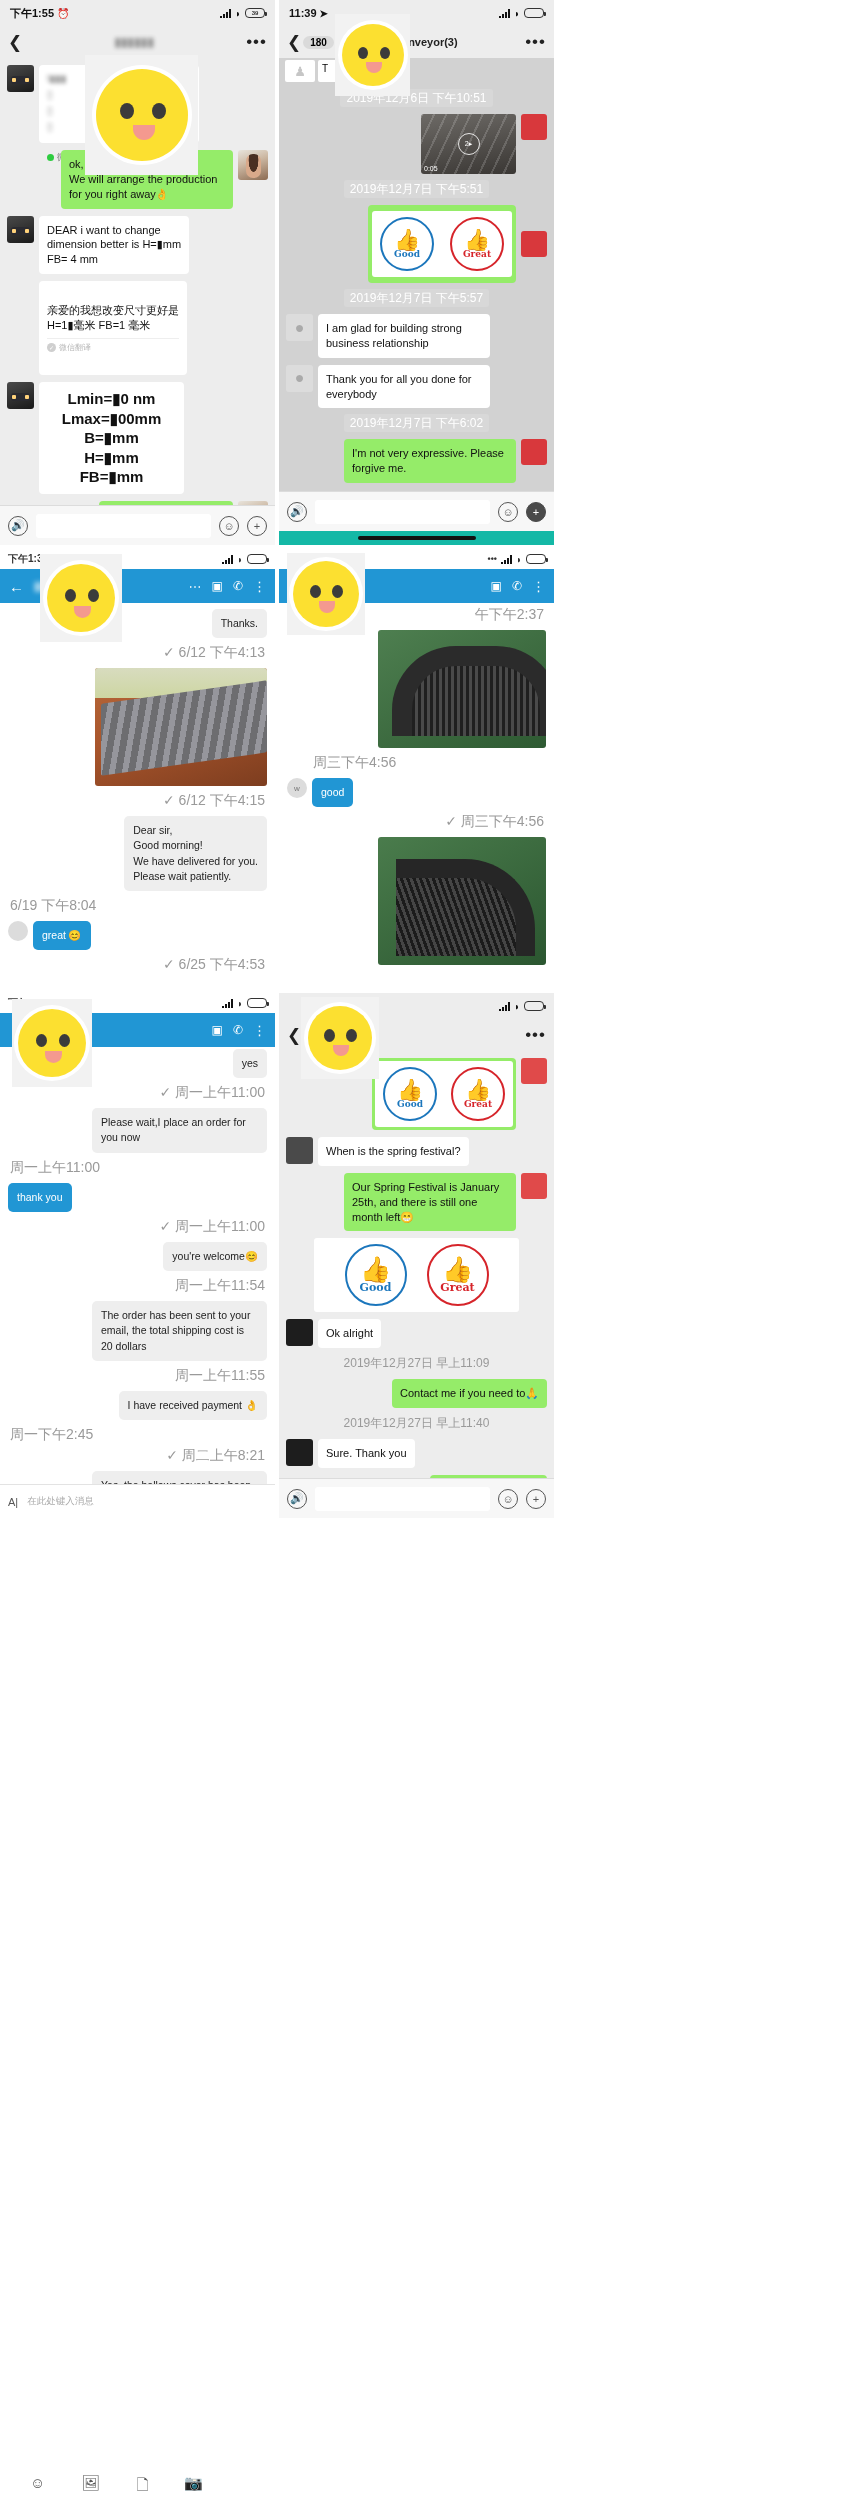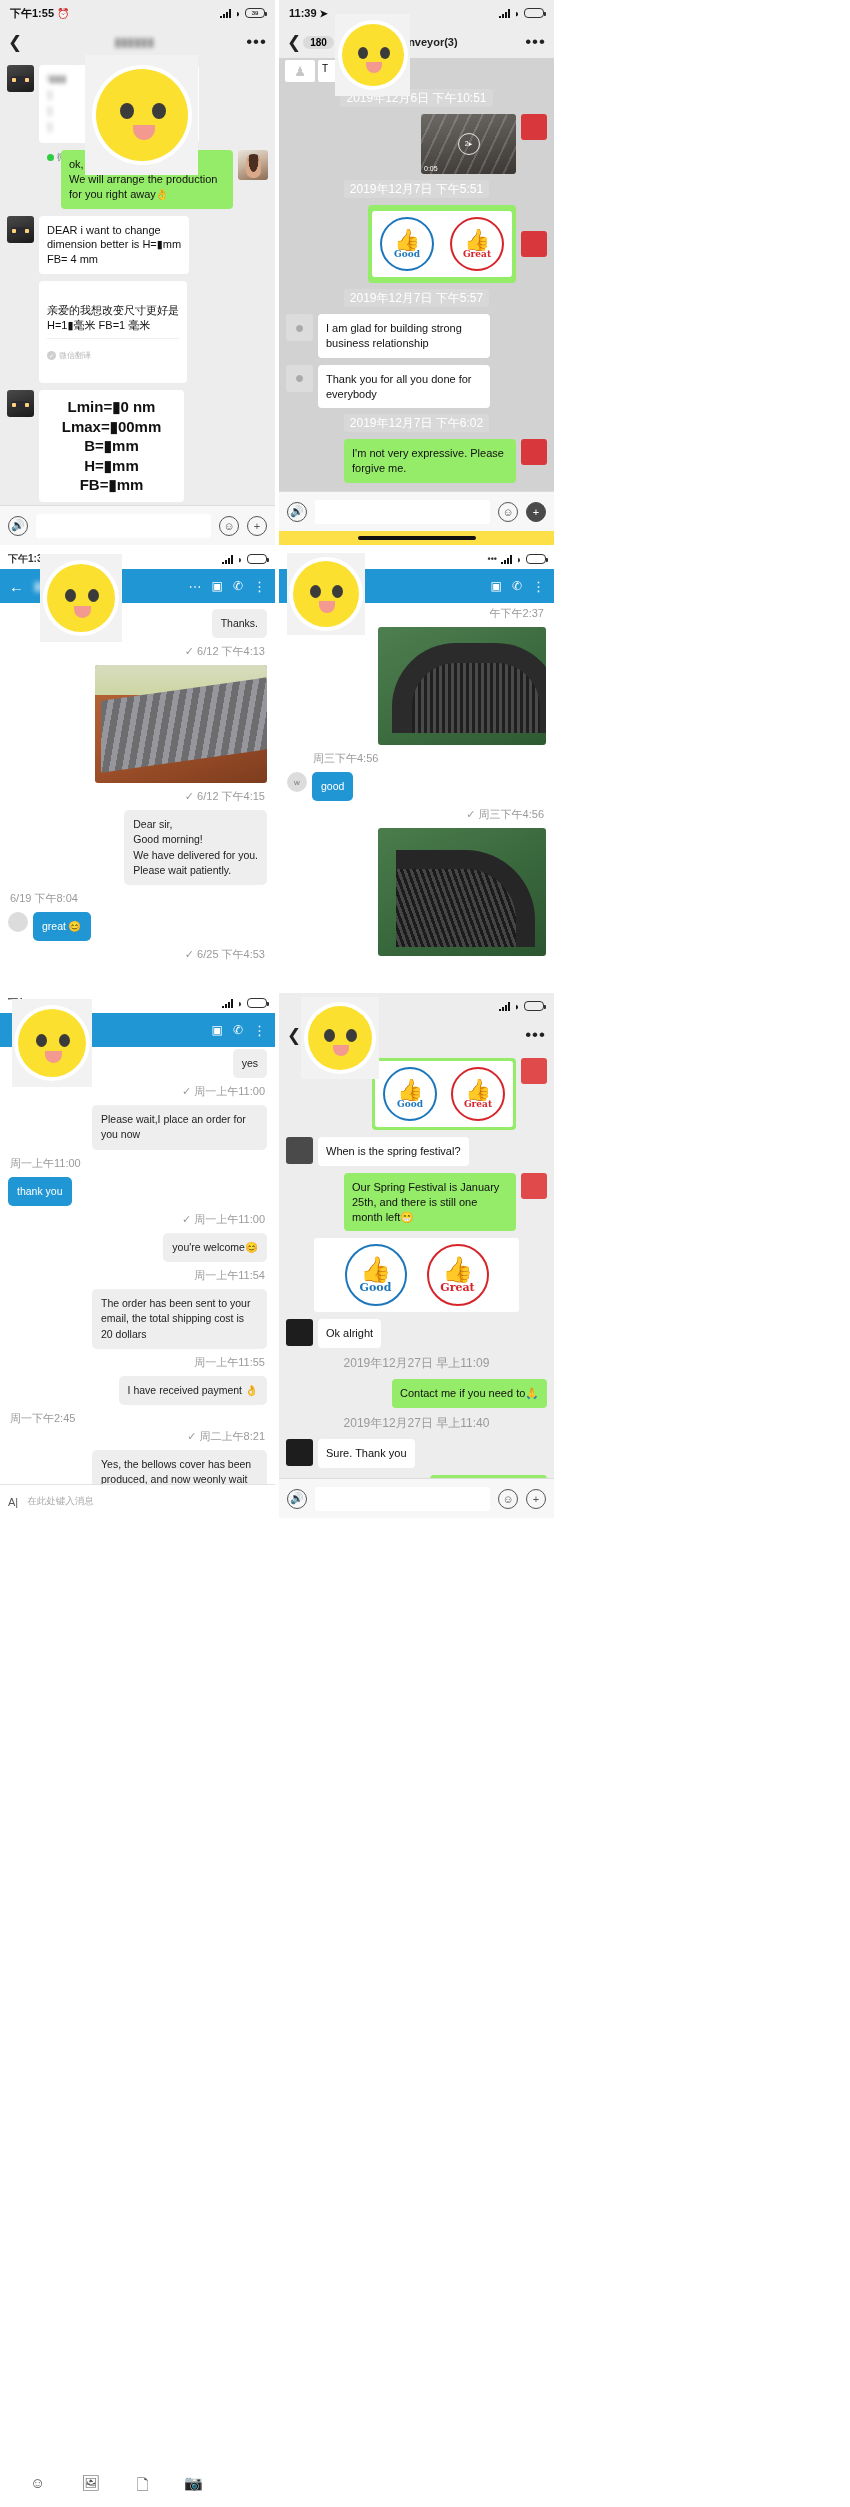--- a/index.html
+++ b/index.html
@@ -11,21 +11,21 @@
     position:relative;
   }
   .grid {
     display:grid;
     grid-template-columns:275px 275px;
     grid-template-rows:545px 440px 525px;
     gap:4px 4px;
     width:554px;
     position:absolute; left:0; top:0;
   }
-  .panel { position:relative; overflow:hidden; background:#fde047; }
+  .panel { position:relative; overflow:hidden; background:#14b8a6; }
 
   
   .wx-status {
     height:26px; display:flex; align-items:center;
     padding:0 10px; font-size:11px; font-weight:bold; color:#111;
     background:#ededed;
   }
   .wx-status .left { flex:1; display:flex; align-items:center; gap:3px;}
   .wx-status .right { display:flex; align-items:center; gap:4px; }
   .sig { display:inline-block; width:11px; height:9px;
@@ -58,21 +58,21 @@
         background:linear-gradient(160deg,#4a4a4a,#1a1a1a); position:relative; overflow:hidden;}
   .av.car:before{content:"";position:absolute;left:4px;top:11px;width:19px;height:8px;
     background:radial-gradient(circle at 3px 4px,#ffd27a 2px,transparent 2.5px),
                radial-gradient(circle at 16px 4px,#ffd27a 2px,transparent 2.5px),#2a2a30;border-radius:3px;}
   .bub { max-width:172px; border-radius:4px; padding:7px 8px;
          font-size:11px; line-height:1.35; color:#111; position:relative; word-wrap:break-word;}
   .bub.in { background:#fff; }
   .bub.in:before{content:"";position:absolute;left:-4px;top:8px;border:4px solid transparent;border-right-color:#fff;}
   .bub.out { background:#95EC69; }
   .bub.out:after{content:"";position:absolute;right:-4px;top:8px;border:4px solid transparent;border-left-color:#95EC69;}
-  .trans { margin-top:5px; padding-top:12px; font-size:8px; color:#b6b6b6;
+  .trans { margin-top:5px; padding-top:4px; font-size:8px; color:#b6b6b6;
            display:flex; align-items:center; gap:3px; border-top:1px solid #eee;}
   .trans .tk{width:9px;height:9px;border-radius:50%;background:#cfcfcf;color:#fff;font-size:6px;
        display:flex;align-items:center;justify-content:center;}
   .tstamp { text-align:center; font-size:12px; color:#9a9a9a; margin:6px 0; }
   .tstamp span{background:#d8d8d8;color:#fff;padding:2px 6px;border-radius:3px;}
   .bigtxt { font-size:15px; font-weight:bold; line-height:1.3; text-align:center; }
 
   .wx-input { position:absolute; bottom:0; left:0; right:0; height:40px; background:#f7f7f7;
       border-top:1px solid #dcdcdc; display:flex; align-items:center; gap:8px; padding:0 8px; }
   .circ-ico { width:20px;height:20px;border-radius:50%;border:1.4px solid #555;
@@ -87,21 +87,21 @@
   .tm-nav{height:34px;background:#2196d4;display:flex;align-items:center;
      padding:0 9px;gap:10px;color:#fff;}
   .tm-nav .nm{flex:1;font-size:12px;font-weight:600;filter:blur(2.5px);opacity:.7;}
   .tm-body{position:absolute;left:0;right:0;background:#fff;}
   .trow{display:flex;margin:6px 8px;gap:5px;align-items:flex-start;}
   .trow.right{justify-content:flex-end;}
   .tav{width:20px;height:20px;border-radius:50%;background:#dcdcdc;flex:0 0 20px;}
   .tbub{max-width:175px;border-radius:5px;padding:7px 9px;font-size:10.5px;line-height:1.45;}
   .tbub.in{background:#eeeeee;color:#222;}
   .tbub.out{background:#2196d4;color:#fff;}
-  .tmeta{font-size:11px;color:#9a9a9a;margin:3px 10px;}
+  .tmeta{font-size:14px;color:#9a9a9a;margin:3px 10px;}
   .tmeta.right{text-align:right;}
 
   
   .stampbox{background:#fff;padding:6px 8px;display:flex;gap:16px;align-items:center;
      border-radius:3px;}
   .stamp{width:54px;height:54px;border-radius:50%;border:2.5px solid #1b76bc;
      display:flex;flex-direction:column;align-items:center;justify-content:center;color:#1b76bc;
      position:relative;}
   .stamp.red{border-color:#d6242a;color:#d6242a;}
   .stamp .tu{font-size:21px;line-height:1;}

